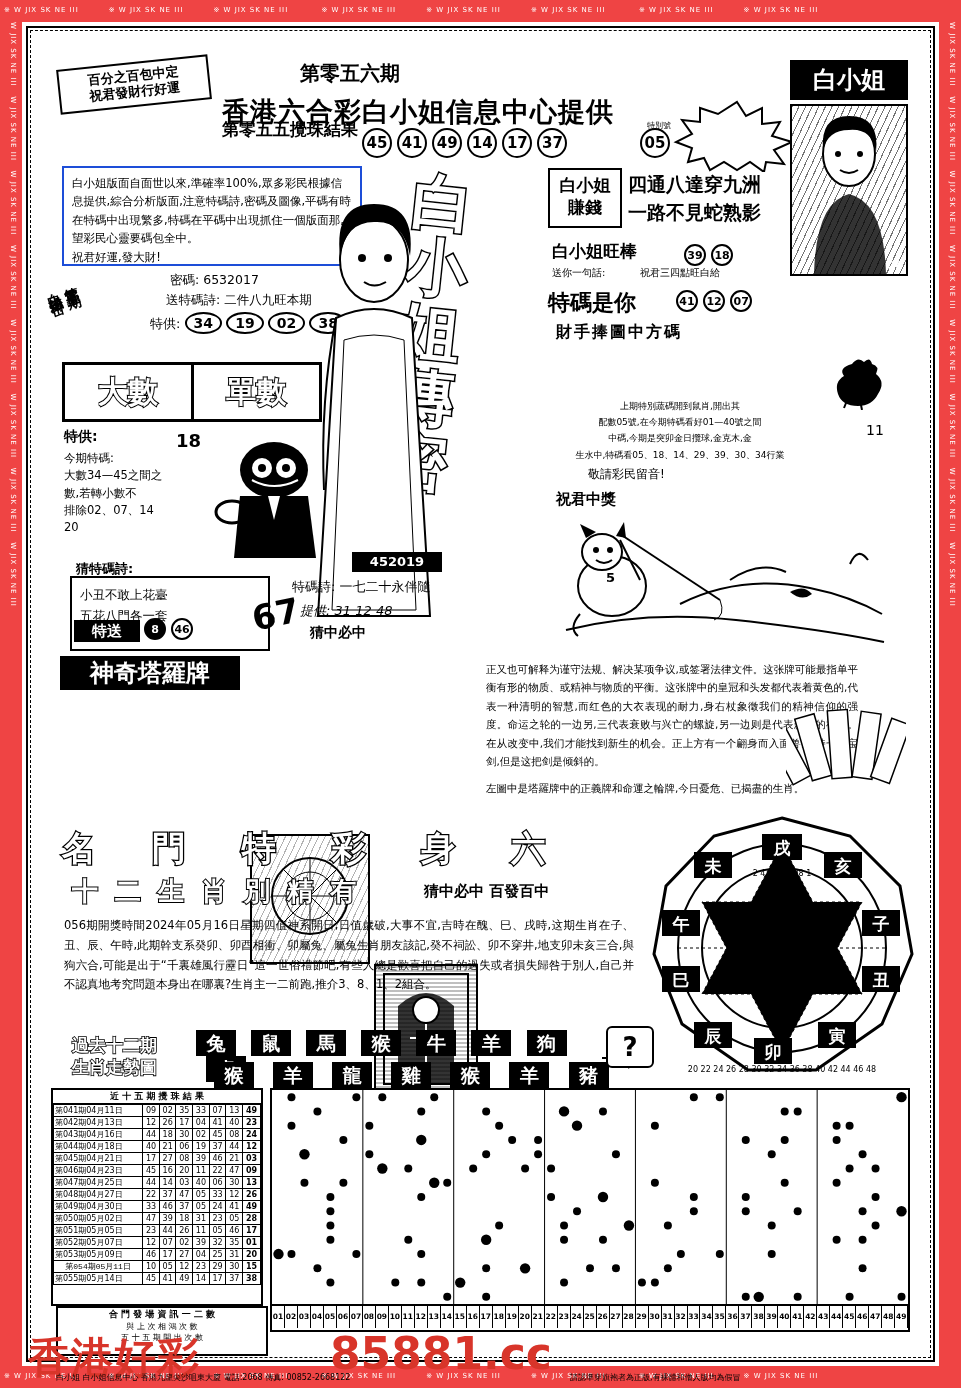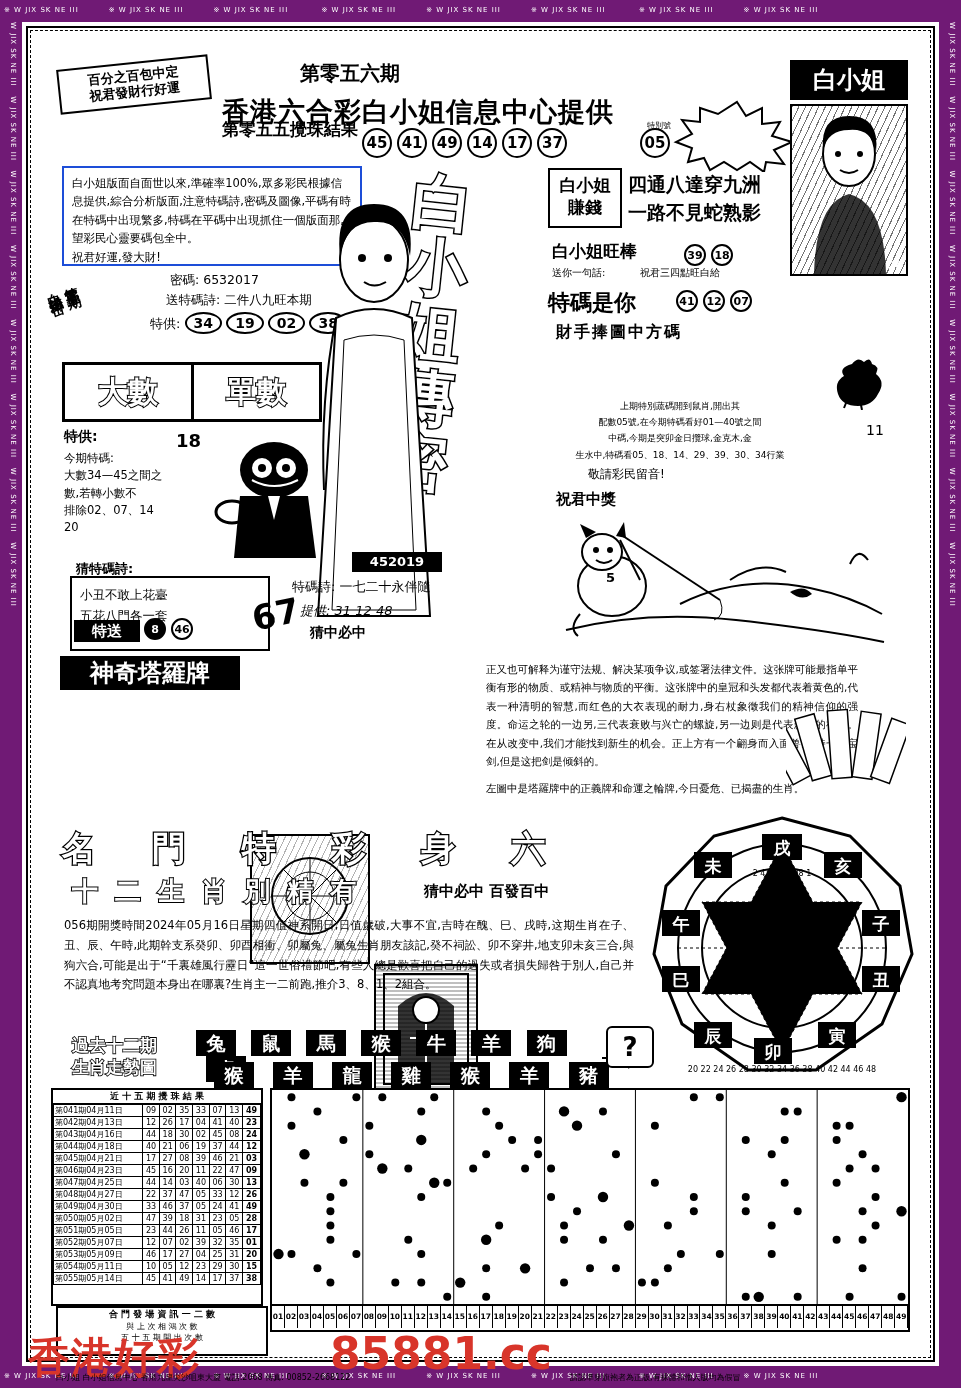--- a/index.html
+++ b/index.html
@@ -11,21 +11,21 @@
     color: #000;
     position: relative;
     overflow: hidden;
   }
   .page {
     position: absolute; left:0; top:0; width:961px; height:1388px;
     background:#fff;
   }
   
   .border-band {
-    position:absolute; background:#701a75; color:#fff;
+    position:absolute; background:#ef4444; color:#fff;
     font-size:7px; letter-spacing:1px; overflow:hidden;
     font-family:"DejaVu Sans", sans-serif;
     white-space:nowrap;
   }
   .border-top { left:0; top:0; width:961px; height:22px; }
   .border-bottom { left:0; top:1366px; width:961px; height:22px; }
   .border-left { left:0; top:22px; width:22px; height:1344px; }
   .border-right { left:939px; top:22px; width:22px; height:1344px; }
   .bt-run { position:absolute; top:6px; left:4px; }
   .bt-run span { margin-right:30px; }
@@ -599,21 +599,21 @@
             <td style="text-align: left; white-space: nowrap;">第053期05月09日</td>
             <td>46</td>
             <td>17</td>
             <td>27</td>
             <td>04</td>
             <td>25</td>
             <td>31</td>
             <td style="font-weight: bold;">20</td>
           </tr>
           <tr>
-            <td style="text-align: left; white-space: nowrap;">第054期05月11日</td>
+            <td style="text-align: center; white-space: nowrap; font-family: Liberation Mono, monospace;">第054期05月11日</td>
             <td>10</td>
             <td>05</td>
             <td>12</td>
             <td>23</td>
             <td>29</td>
             <td>30</td>
             <td style="font-weight: bold;">15</td>
           </tr>
           <tr>
             <td style="text-align: left; white-space: nowrap;">第055期05月14日</td>

